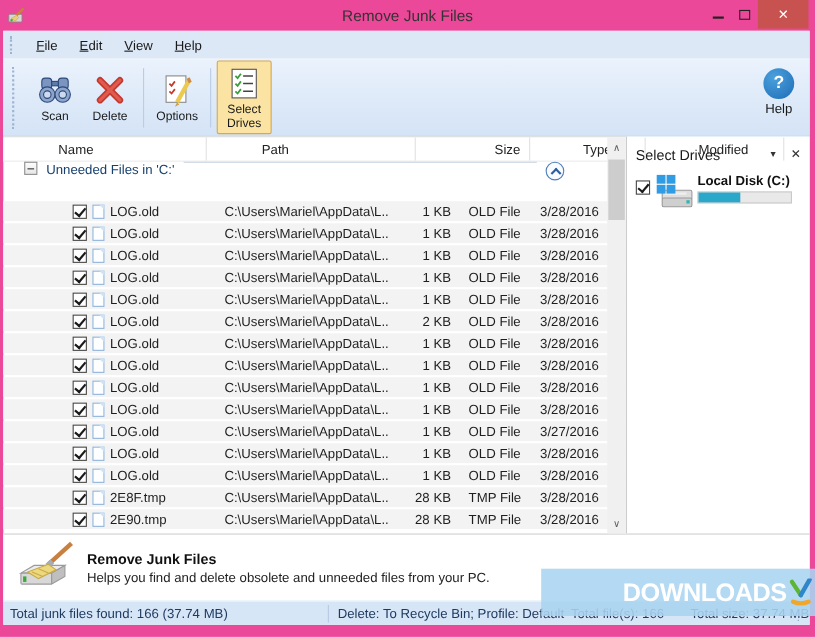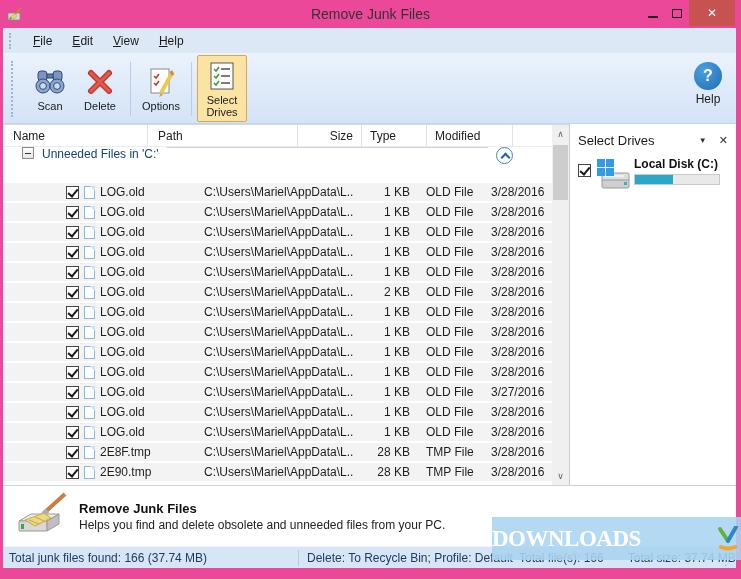--- a/index.html
+++ b/index.html
@@ -41,21 +41,21 @@
   .tb-sep { width:1px; height:54px; background:#b9cde4; margin:0 5px; }
   .tb-help { position:absolute; right:14px; top:8px; display:flex; flex-direction:column; align-items:center; gap:2px;
              font-size:12px; color:#1a1a1a; }
   .help-circle { width:28px; height:28px; border-radius:50%; background:radial-gradient(circle at 35% 30%, #4aa0dd, #1f6cb5);
                  color:#fff; font-weight:bold; font-size:16px; display:flex; align-items:center; justify-content:center; }
 
   
   .main { flex:1; display:flex; min-height:0; }
   .table-wrap { flex:1; position:relative; min-width:0; border-top:1px solid #d8d8d8; }
   .hdr { height:22px; display:flex; font-size:12px; color:#222; background:#fff; border-bottom:1px solid #ececec; }
-  .hcell { border-right:1px solid #e2e2e2; display:flex; align-items:center; padding-left:10px; flex:none; }
+  .hcell { border-right:1px solid #e2e2e2; display:flex; align-items:center; padding-left:10px; flex:none;margin-left:40px; }
   .h-name{ width:145px; } .h-path{ width:150px; }
   .h-size{ width:64px; justify-content:flex-end; padding-right:8px; padding-left:0; }
   .h-type{ width:65px; padding-left:8px; } .h-mod{ width:86px; padding-left:8px; }
   .h-fill{ flex:1; border-right:none; }
 
   .group { height:36px; font-size:12px; color:#17406e; }
   .g1 { height:19px; display:flex; align-items:flex-start; padding-left:19px; padding-right:56px; }
   .minus-box { width:12px; height:12px; border:1px solid #8a8a8a; background:linear-gradient(#fdfdfd,#e6e6e6);
                position:relative; flex:none; }
   .minus-box::after { content:""; position:absolute; left:2px; right:2px; top:5px; border-top:1px solid #333; }
@@ -111,22 +111,22 @@
                font-size:12px; color:#1f3b60; position:relative; }
   .sb-left { width:295px; padding-left:6px; flex:none; white-space:nowrap; overflow:hidden; }
   .sb-sep { width:1px; height:16px; background:#b5cae3; flex:none; }
   .sb-mid { width:212px; padding-left:8px; flex:none; white-space:nowrap; overflow:visible; }
   .sb-files { margin-left:8px; white-space:nowrap; }
   .sb-size { margin-left:24px; white-space:nowrap; }
   .sb-grip { position:absolute; right:2px; bottom:1px; color:#8ea6c4; font-size:10px; }
 
   
   .watermark { position:absolute; left:492px; top:517px; width:249px; height:43px; background:rgba(170,212,240,0.88);
-               display:flex; align-items:center; justify-content:space-between; z-index:5; color:#fff; font-weight:bold;
-               font-size:23px; letter-spacing:-0.5px;font-family:Liberation Serif, serif; }
+               display:flex; align-items:center; justify-content:flex-end; z-index:5; color:#fff; font-weight:bold;
+               font-size:23px; letter-spacing:-0.5px; }
   .wm-logo { margin:0 1px; }
 </style>
 </head>
 <body>
 
 <div class="window">
 
   <div class="titlebar">
     <svg class="app-icon" viewBox="0 0 16 16">
       <rect x="1" y="7" width="12" height="7" rx="1" fill="#d7d7d7" stroke="#888" stroke-width="0.8"></rect>

